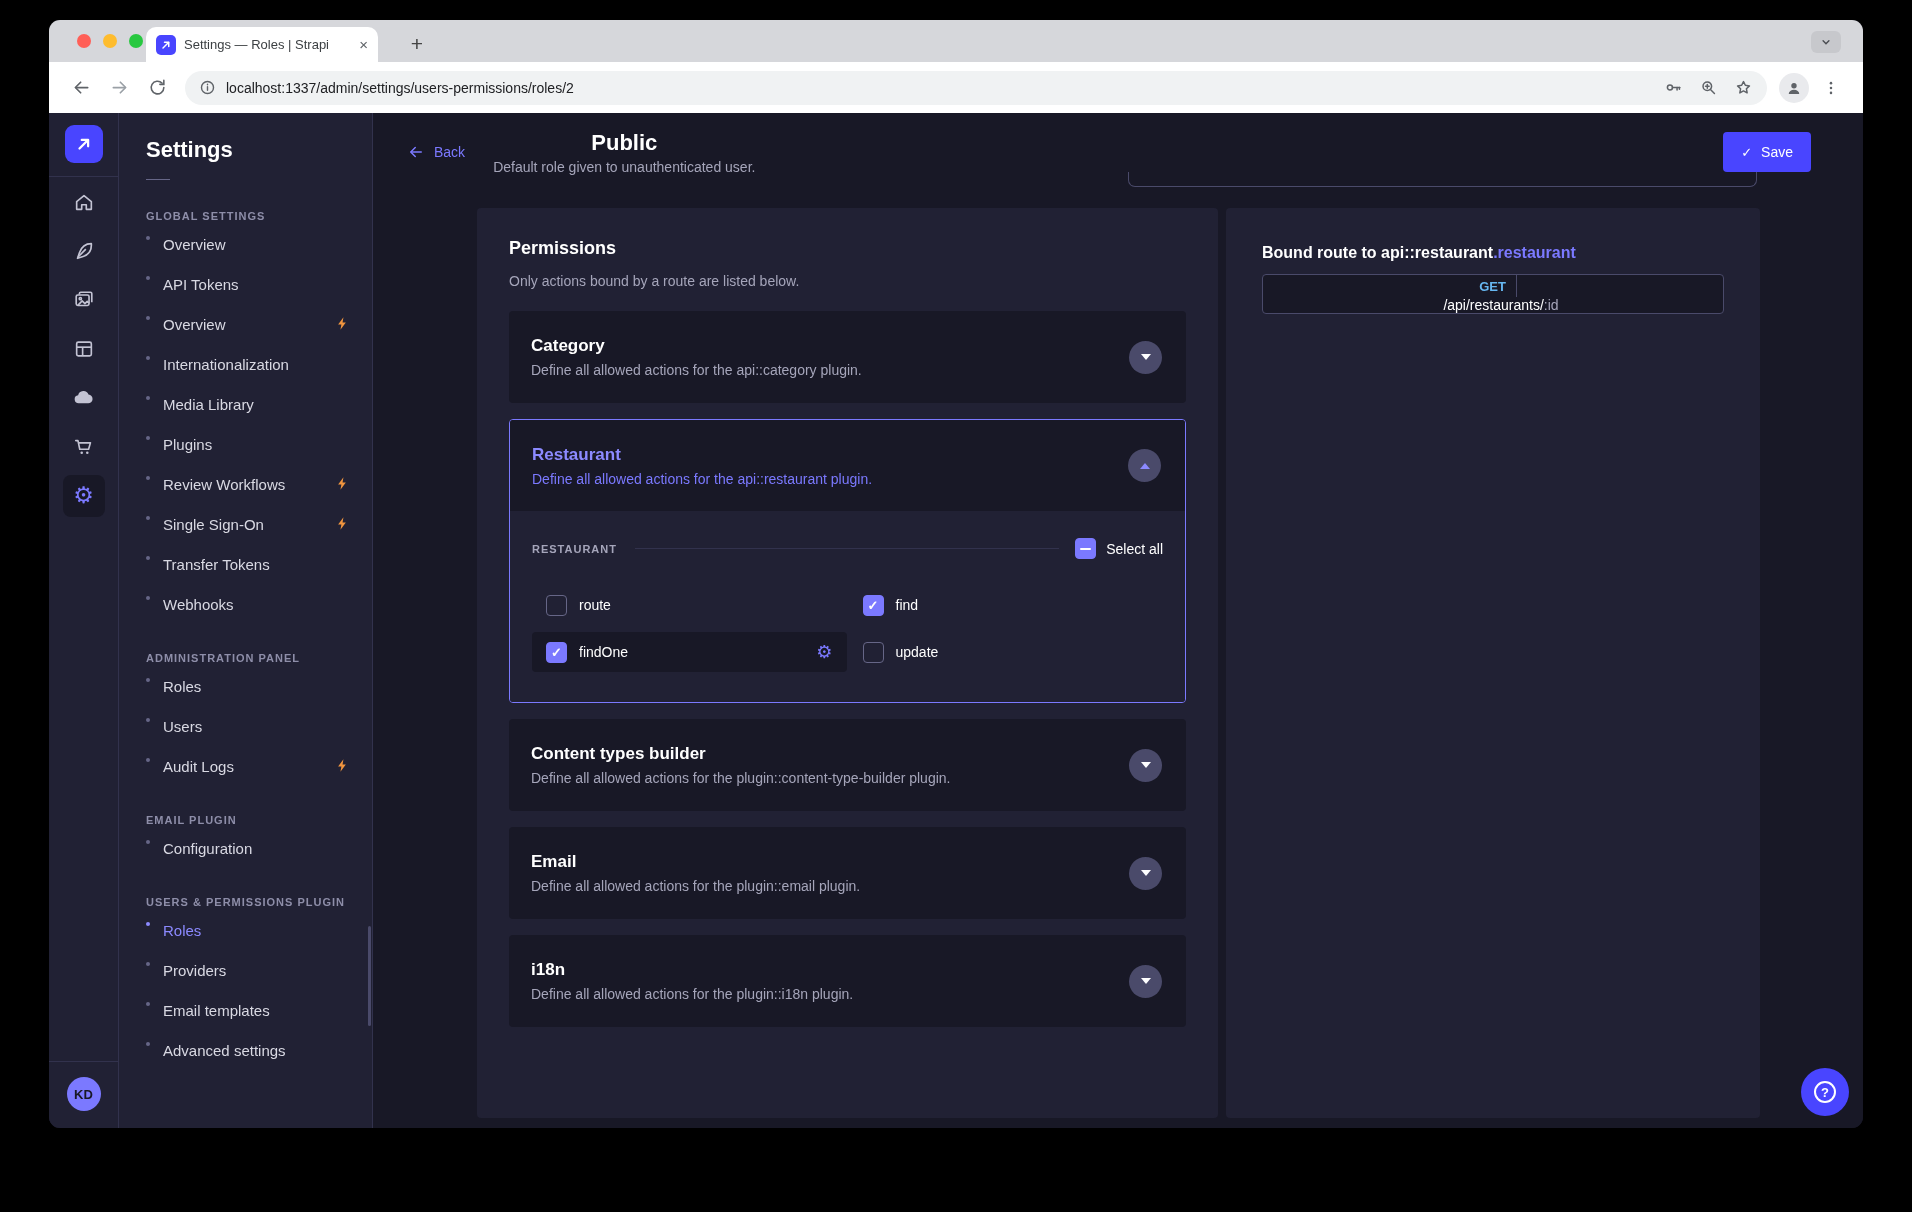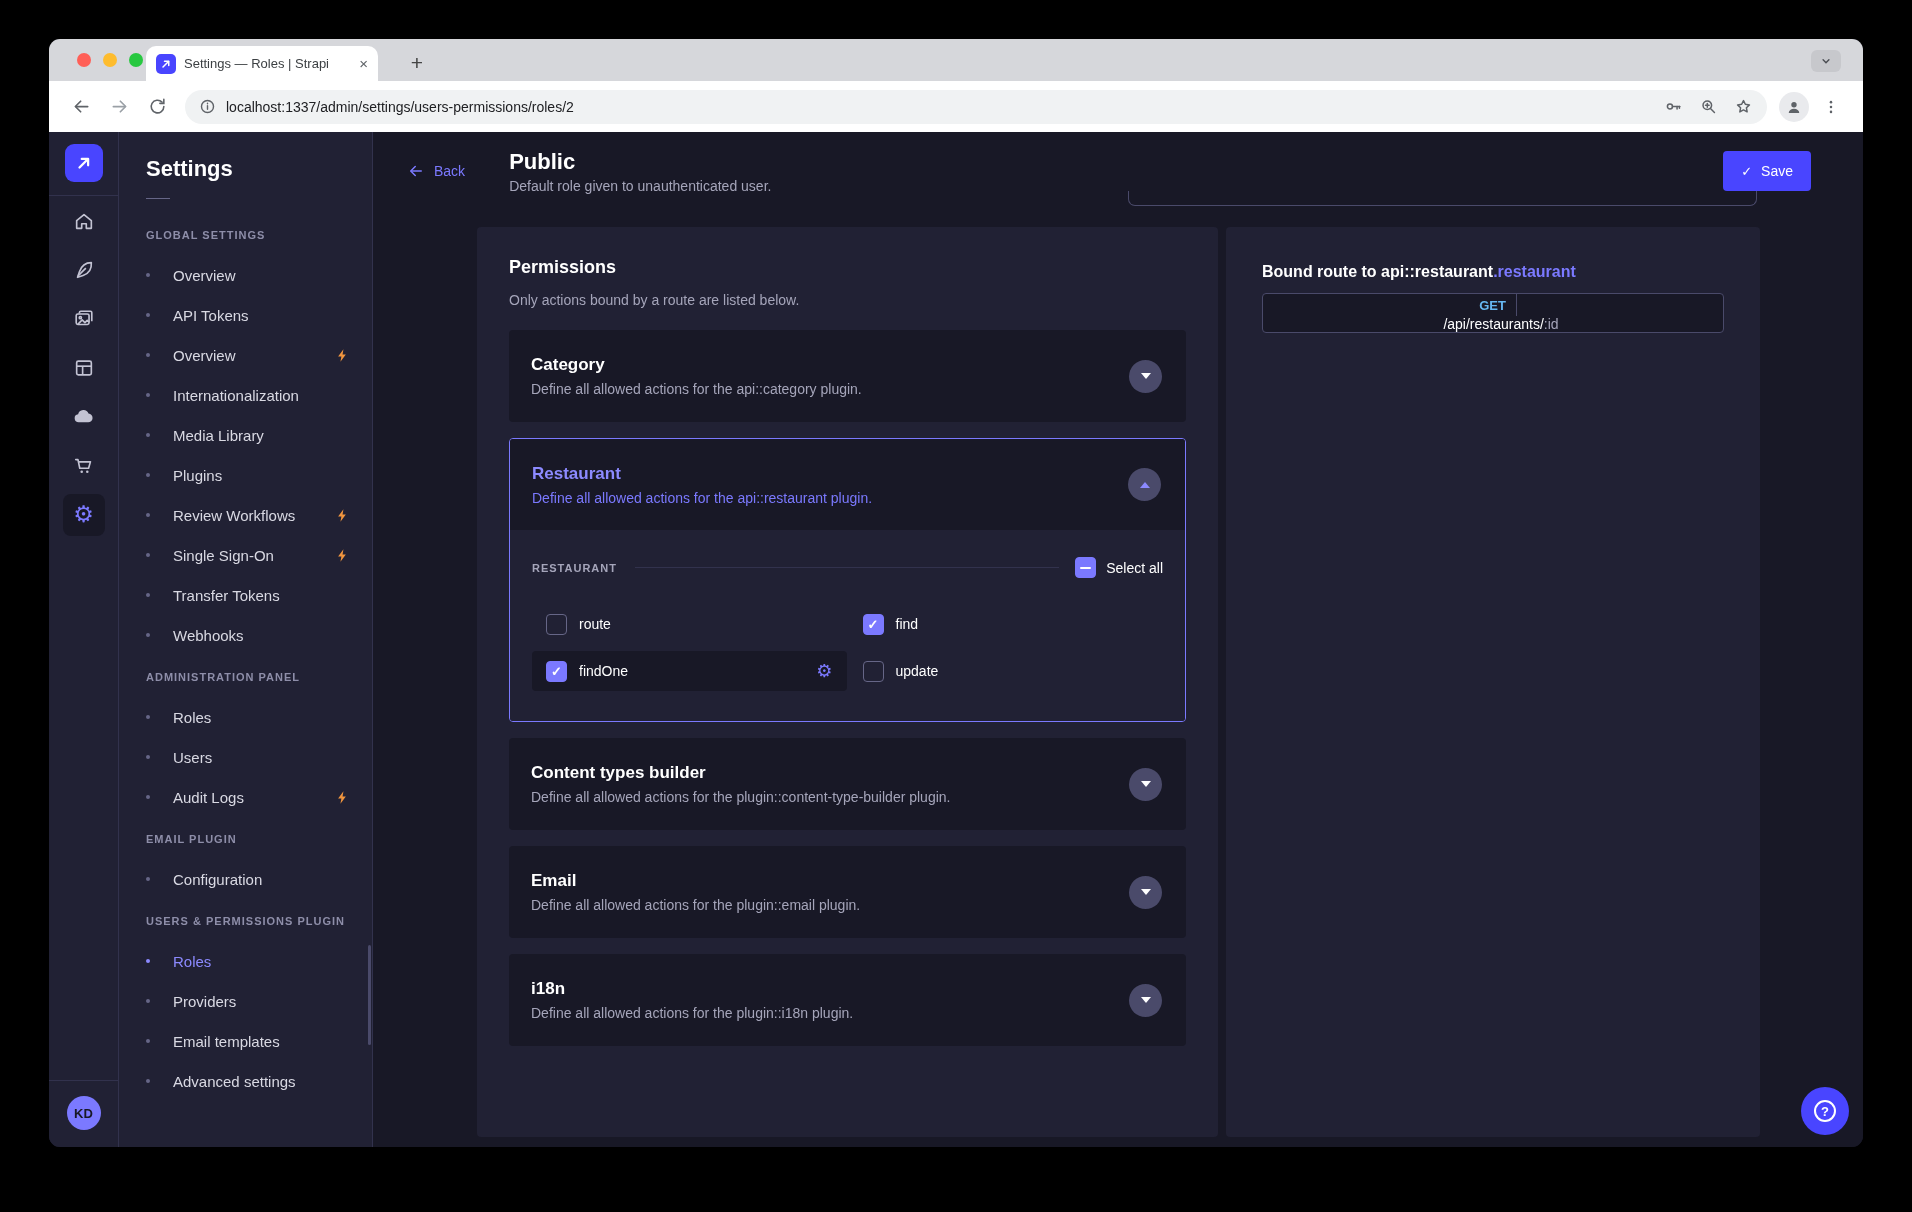--- a/index.html
+++ b/index.html
@@ -1,18 +1,18 @@
 <!DOCTYPE html>
 <html><head>
 <meta charset="utf-8">
 <style>
   * { margin:0; padding:0; box-sizing:border-box; }
   html,body { width:1912px; height:1212px; background:#000; font-family:"Liberation Sans", sans-serif; }
   .stage { position:relative; width:1912px; height:1212px; background:#000; overflow:hidden; }
-  .window { position:absolute; left:49px; top:39px; width:1814px; height:1108px; border-radius:11px; overflow:hidden; background:#181826; }
+  .window { position:absolute; left:49px; top:20px; width:1814px; height:1108px; border-radius:11px; overflow:hidden; background:#181826; }
 
   
   .tabstrip { position:relative; height:42px; background:#d6d7db; }
   .lights { position:absolute; left:28px; top:14px; display:flex; gap:12px; }
   .light { width:14px; height:14px; border-radius:50%; }
   .tab { position:absolute; left:97px; top:7px; width:232px; height:35px; background:#fff; border-radius:10px 10px 0 0; display:flex; align-items:center; padding:0 10px; gap:8px; }
   .favicon { width:20px; height:20px; border-radius:5px; background:#4945ff; display:flex; align-items:center; justify-content:center; flex:none; }
   .tab-title { flex:1; font-size:13px; color:#3c4043; white-space:nowrap; overflow:hidden; }
   .tab-close { color:#5f6368; font-size:15px; cursor:default; }
   .newtab { position:absolute; left:353px; top:9px; width:30px; height:30px; color:#444; font-size:21px; display:flex; align-items:center; justify-content:center; }
@@ -35,32 +35,32 @@
   .rail-btn .active-box { width:42px; height:42px; border-radius:8px; background:#181826; display:flex; align-items:center; justify-content:center; font-size:23px; color:#7b79ff; }
   .rail-bottom { margin-top:auto; width:100%; display:flex; flex-direction:column; align-items:center; }
   .kd-avatar { width:34px; height:34px; border-radius:50%; background:#7b79ff; color:#181826; font-size:13px; font-weight:700; display:flex; align-items:center; justify-content:center; margin:15px 0 17px; }
 
   .subnav { width:254px; background:#212134; border-right:1px solid #32324d; padding-top:24px; position:relative; flex:none; }
   .subnav-title { margin-left:27px; font-size:22px; font-weight:600; color:#fff; }
   .subnav-hr { margin:16px 0 0 27px; width:24px; height:1px; background:#666687; }
   .section-label { margin:16px 27px 0; font-size:11px; font-weight:700; letter-spacing:1px; color:#8e8ea9; }
   .section-label.first { margin-top:30px; }
   .nav-items { margin-top:14px; }
-  .nav-item { height:40px; display:flex; align-items:center; padding-left:27px; gap:23px; font-size:15px; color:#d9d9e3; cursor:default; }
+  .nav-item { height:40px; display:flex; align-items:flex-start; padding-left:27px; gap:13px; font-size:15px; color:#d9d9e3; cursor:default; }
   .nav-item .dot { width:4px; height:4px; border-radius:50%; background:#666687; flex:none; }
   .nav-item.active { color:#8c8aff; }
   .nav-item.active .dot { background:#8c8aff; }
   .bolt { margin-left:auto; margin-right:22px; display:flex; }
   .scroll-thumb { position:absolute; right:1px; top:813px; width:3px; height:100px; border-radius:2px; background:#4a4a6a; }
 
   
   .main { flex:1; position:relative; overflow:hidden; }
   .main-header { height:78px; display:flex; align-items:center; padding:0 52px 0 34px; }
   .back-link { display:flex; align-items:center; gap:9px; color:#7b79ff; font-size:14px; }
-  .title-block { margin-left:44px; }
+  .title-block { margin-left:28px;text-align:center; }
   .page-title { font-size:22px; font-weight:600; color:#fff; }
   .page-subtitle { margin-top:3px; font-size:14px; color:#a5a5ba; }
   .save-btn { margin-left:auto; height:40px; padding:0 18px; background:#4945ff; border:none; border-radius:4px; color:#fff; font-size:14px; font-family:inherit; display:flex; align-items:center; gap:9px; }
   .save-check { font-size:13px; }
   .cutoff { position:absolute; left:755px; top:59px; width:629px; height:15px; border:1px solid #4a4a6a; border-top:none; border-radius:0 0 7px 7px; }
 
   .content { position:absolute; top:95px; left:104px; display:flex; gap:8px; }
   .panel { background:#212134; border-radius:4px; }
   .perm-panel { width:741px; height:910px; padding:30px 32px; }
   .perm-title { font-size:18px; font-weight:600; color:#fff; }

